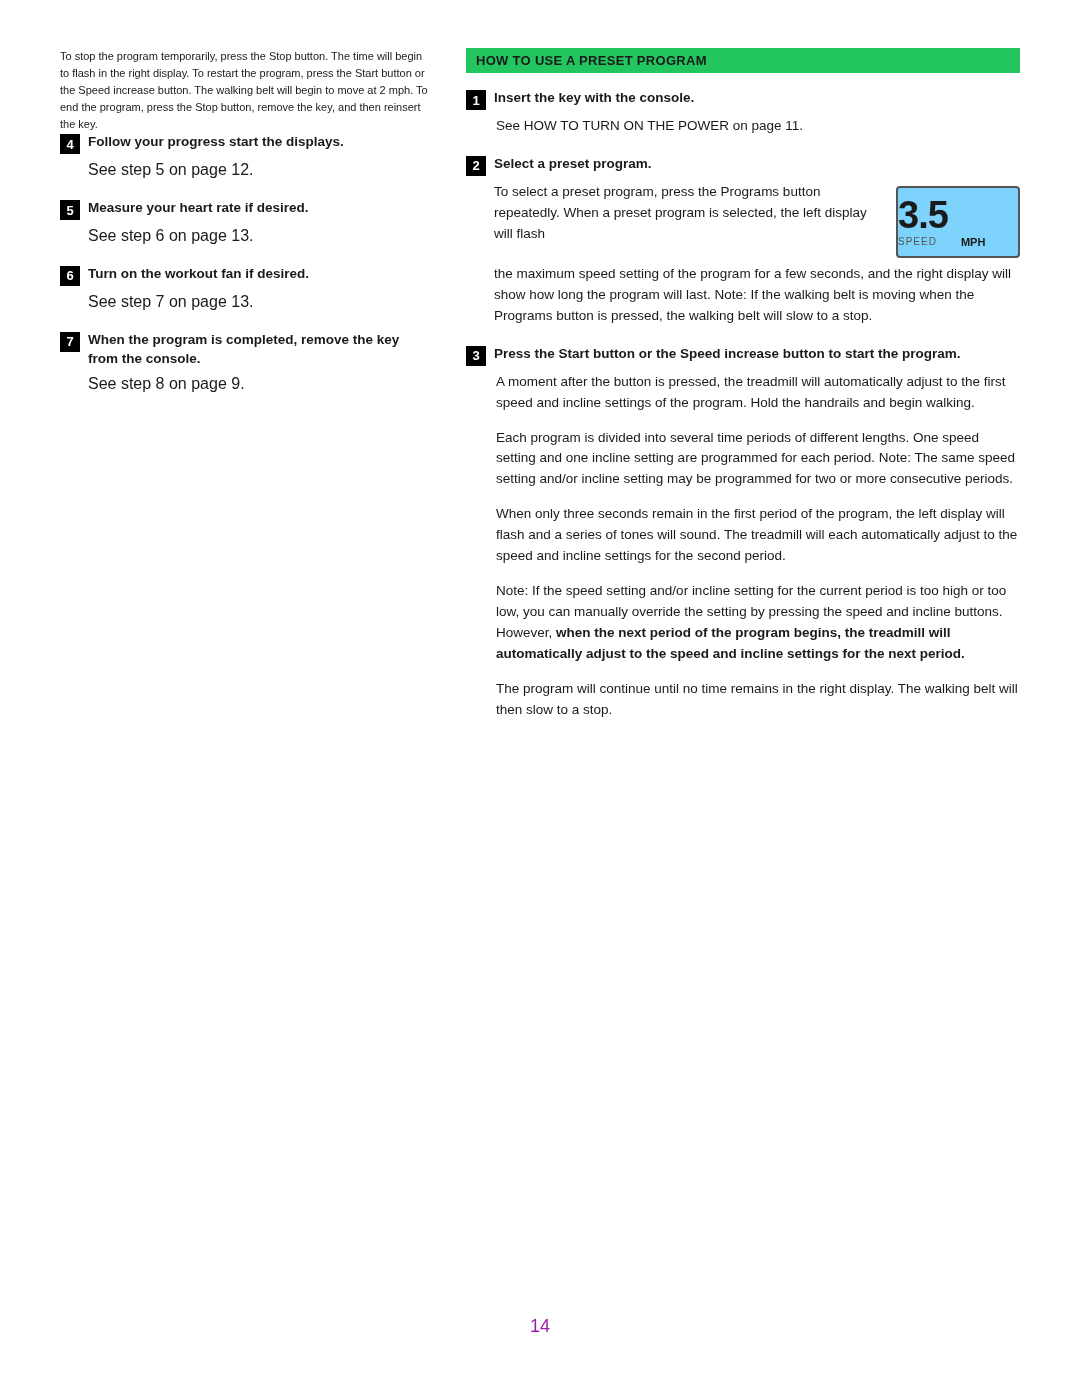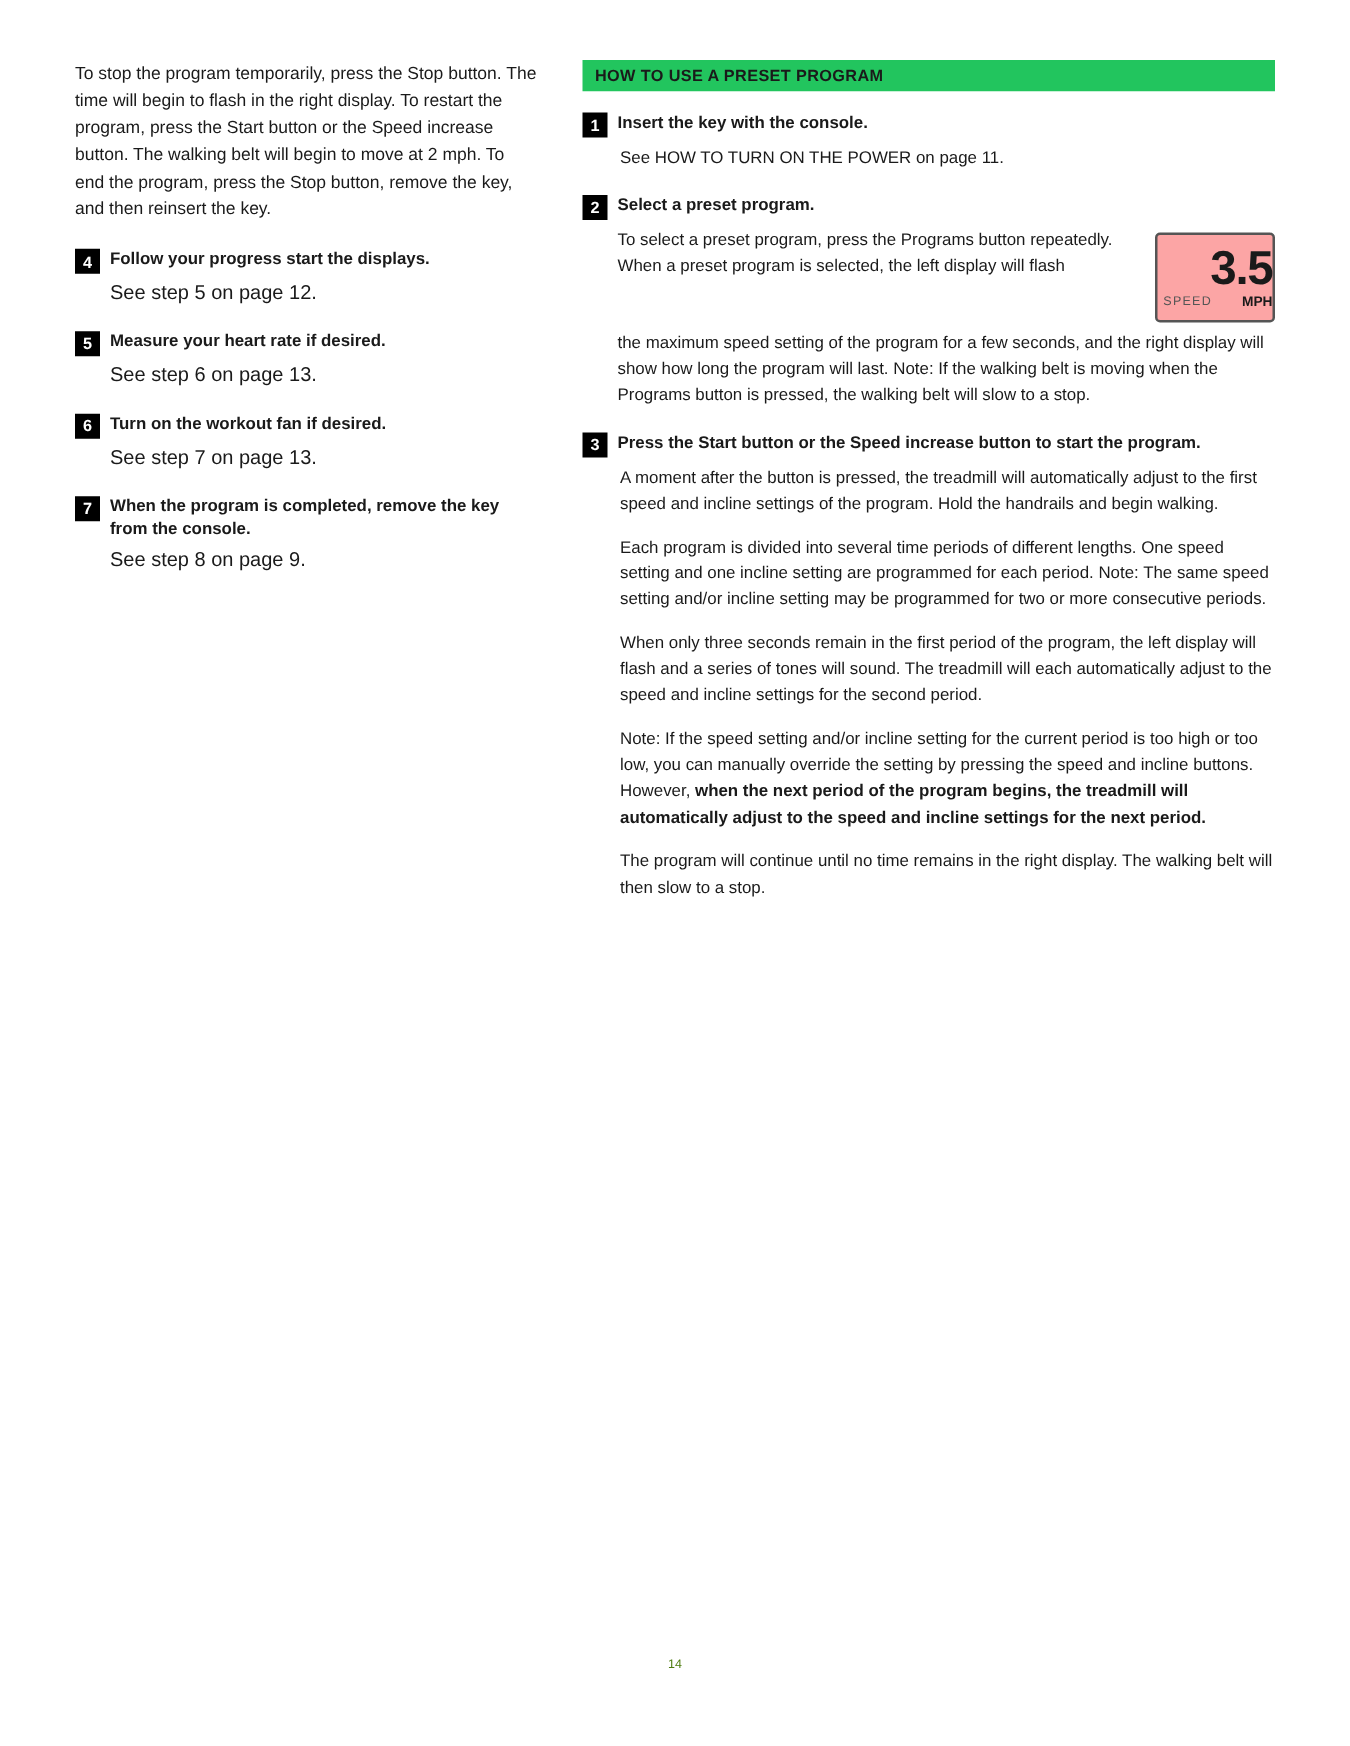--- a/index.html
+++ b/index.html
@@ -35,23 +35,22 @@
     .left-col {
       flex: 0 0 370px;
       max-width: 370px;
     }
 
     .right-col {
       flex: 1;
     }
 
     .intro-text {
-      font-size: 14px;
+      font-size: 11px;
       line-height: 1.55;
-      margin-bottom: 20px;
     }
 
     .step-block {
       margin-bottom: 16px;
     }
 
     .step-header {
       display: flex;
       align-items: flex-start;
       gap: 8px;
@@ -127,27 +126,27 @@
     }
 
     .right-step-text-part {
       flex: 1;
     }
 
     .speed-display {
       flex-shrink: 0;
       border: 2px solid #555;
       border-radius: 4px;
-      width: 96px;
+      width: 124px;
       height: 72px;
       display: flex;
       flex-direction: column;
-      align-items: flex-end;
+      align-items: flex-start;
       justify-content: center;
-      background: #fca5a5;
+      background: #7dd3fc;
       position: relative;
       margin-top: 4px;
     }
 
     .speed-number {
       font-size: 38px;
       font-weight: bold;
       font-family: Arial, sans-serif;
       color: #1a1a1a;
       line-height: 1;
@@ -168,23 +167,23 @@
     }
 
     .speed-mph {
       font-size: 11px;
       color: #1a1a1a;
       font-weight: bold;
     }
 
     .page-number {
       text-align: center;
-      font-size: 10px;
+      font-size: 18px;
       margin-top: 30px;
-      color: #4d7c0f;
+      color: #a21caf;
     }
   </style>
 </head>
 <body>
 
 <div class="page">
   <div class="two-col">
 
     <div class="left-col">
       <p class="intro-text">To stop the program temporarily, press the Stop button. The time will begin to flash in the right display. To restart the program, press the Start button or the Speed increase button. The walking belt will begin to move at 2 mph. To end the program, press the Stop button, remove the key, and then reinsert the key.</p>

